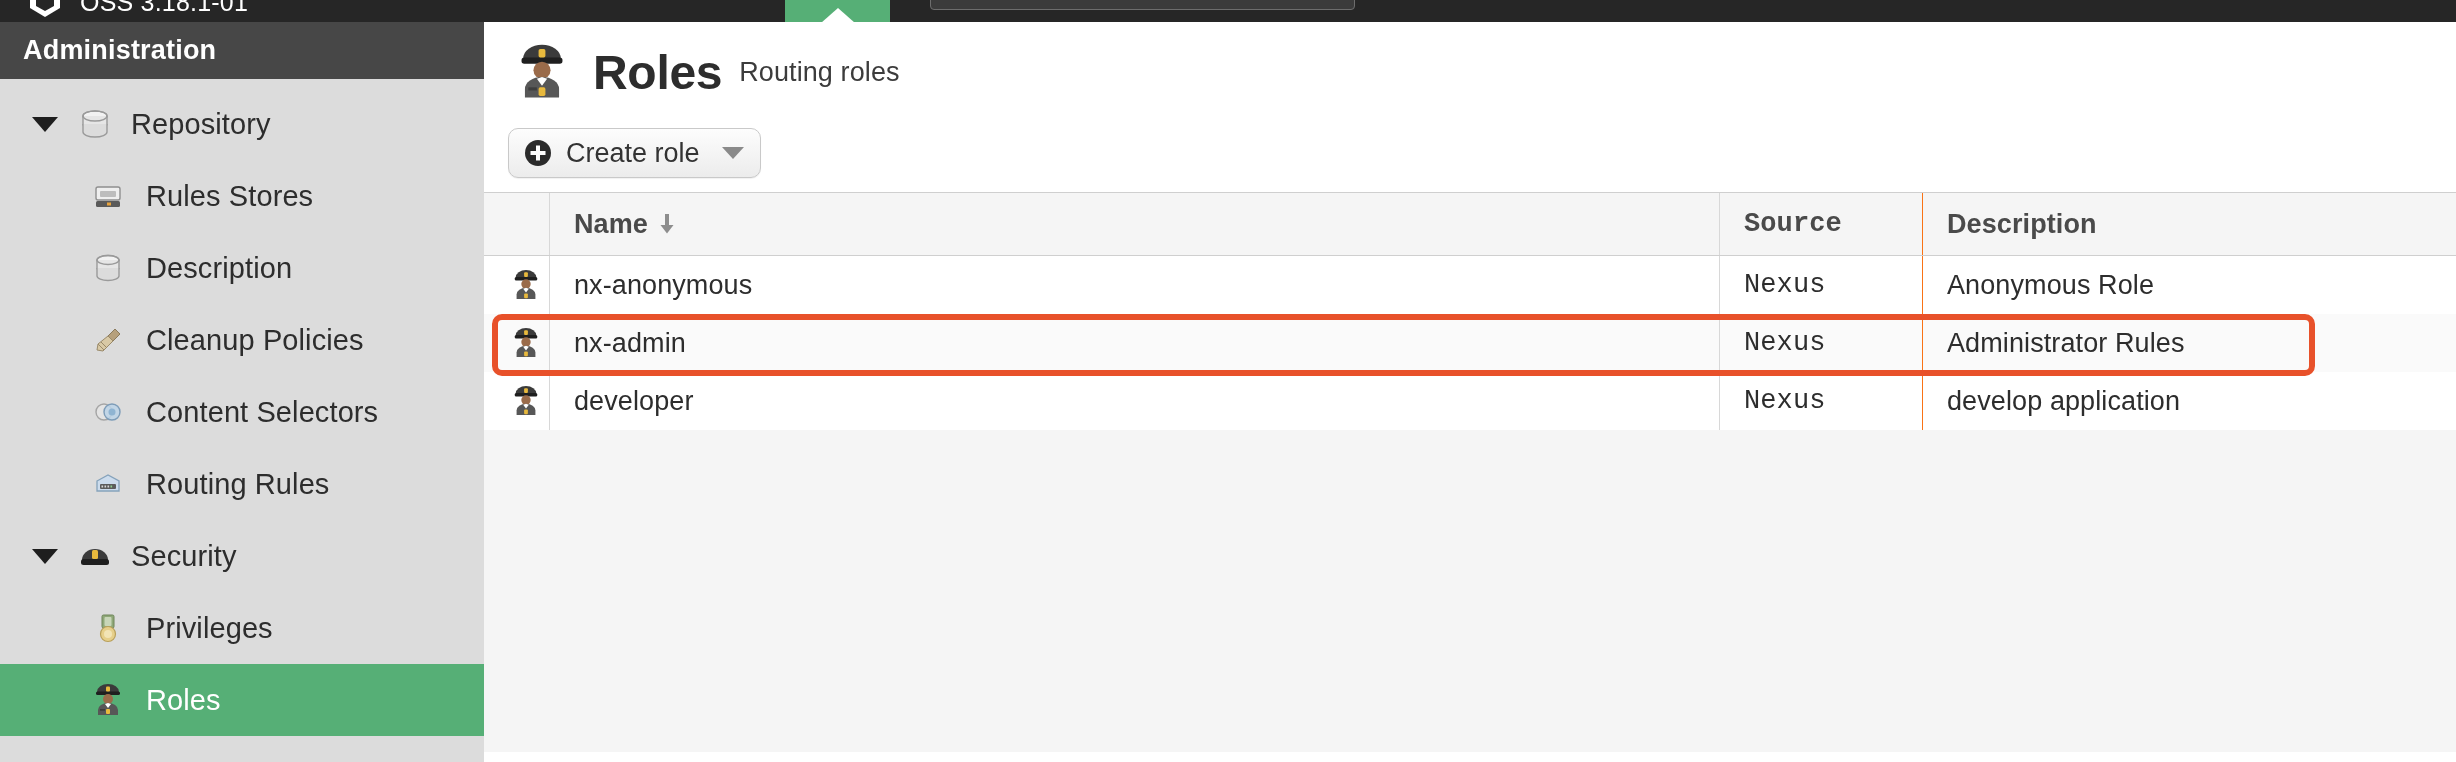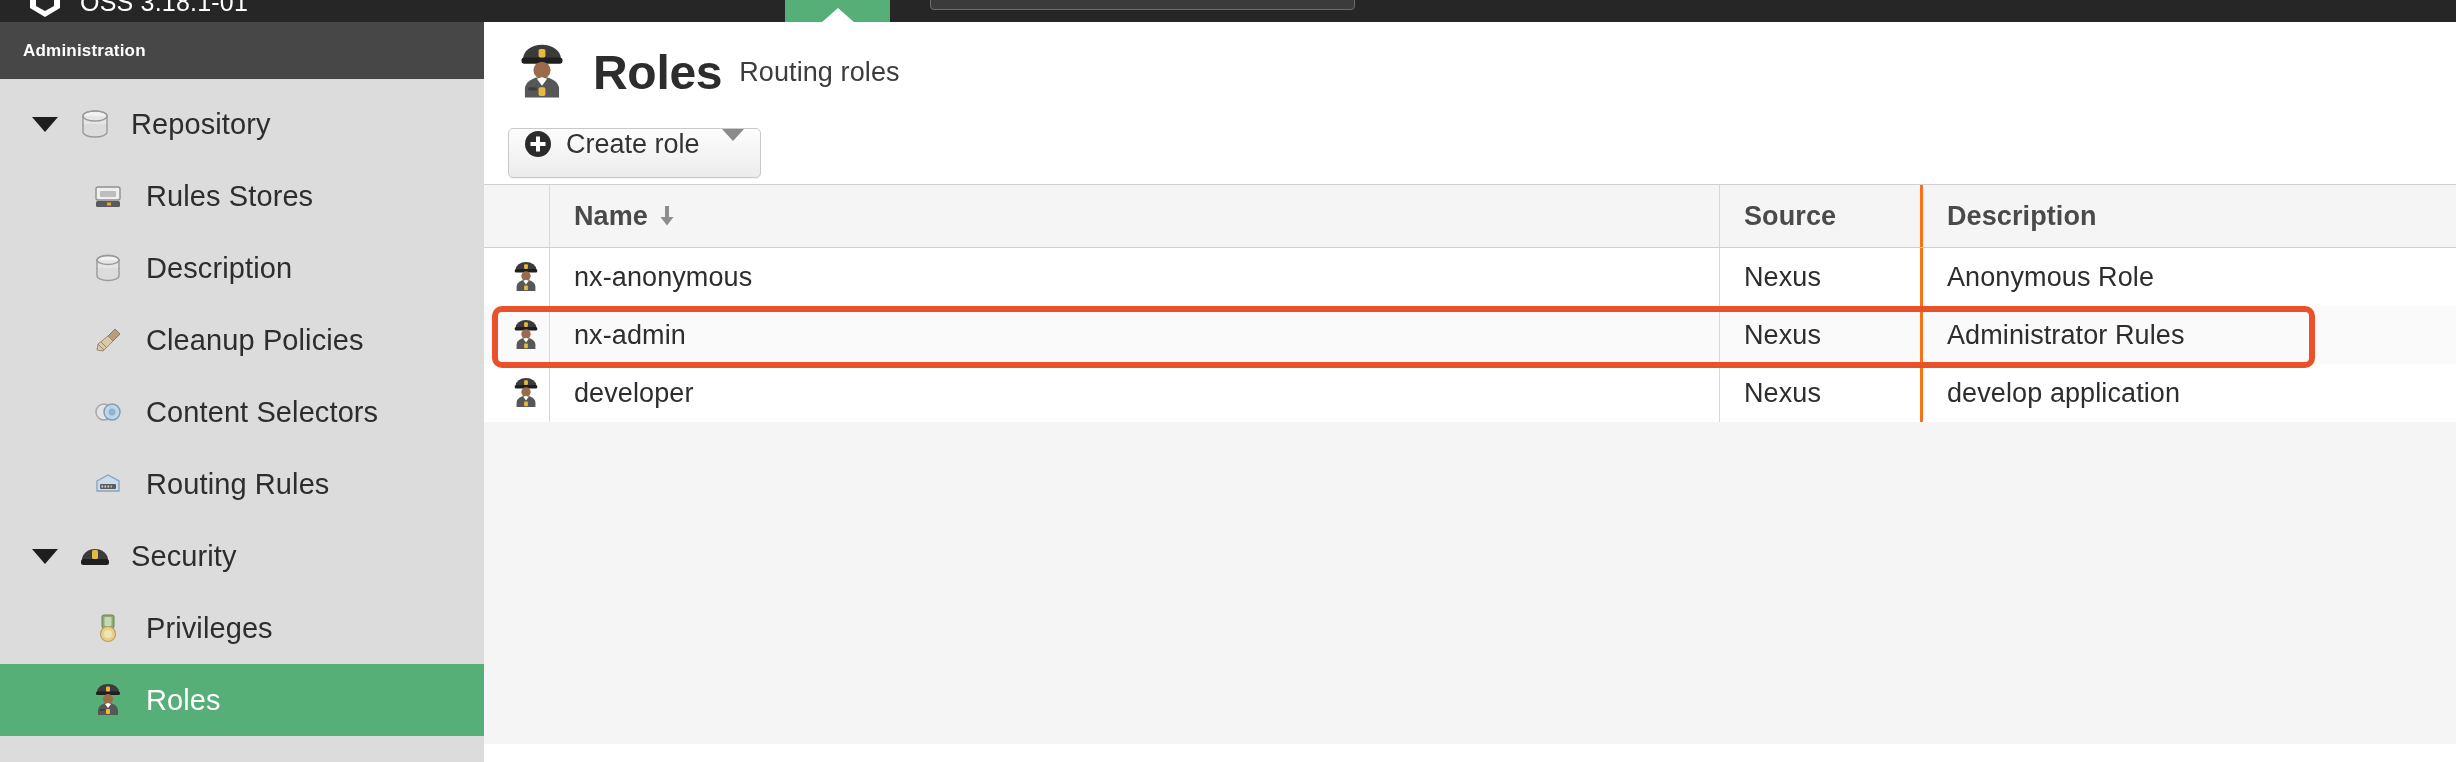--- a/index.html
+++ b/index.html
@@ -84,21 +84,21 @@
     left: 0;
     top: 22px;
     width: 484px;
     height: 740px;
     background: #dcdcdc;
   }
   .sidebar-title {
     height: 57px;
     background: #474747;
     color: #ffffff;
-    font-size: 17px;
+    font-size: 27px;
     font-weight: bold;
     display: flex;
     align-items: center;
     padding-left: 23px;
     letter-spacing: 0.2px;
   }
   .nav {
     padding-top: 9px;
   }
   .nav-group {
@@ -181,26 +181,26 @@
   }
 
   .toolbar {
     height: 62px;
     padding-left: 24px;
     display: flex;
     align-items: center;
   }
   .btn {
     display: inline-flex;
-    align-items: flex-start;
+    align-items: center;
     height: 50px;
     padding: 0 16px 0 14px;
     background: linear-gradient(to bottom, #fdfdfd 0%, #ececec 100%);
     border: 1px solid #c9c9c9;
-    border-radius: 5px;
+    border-radius: 10px;
     cursor: pointer;
     box-shadow: 0 1px 1px rgba(0,0,0,0.06);
   }
   .btn-plus {
     width: 30px; height: 30px;
     flex: none;
     margin-right: 13px;
   }
   .btn-label {
     font-size: 27px;
@@ -212,32 +212,33 @@
     width: 0; height: 0;
     border-left: 11px solid transparent;
     border-right: 11px solid transparent;
     border-top: 12px solid #8a8a8a;
     flex: none;
   }
 
   
   .grid {
     position: relative;
+    margin-top: 8px;
     border-top: 1px solid #cfcfcf;
     background: #ffffff;
   }
   .grid-head {
     display: flex;
     height: 63px;
     background: #f5f5f5;
     border-bottom: 1px solid #cfcfcf;
   }
   .col-icon  { width: 66px; flex: none; border-right: 1px solid #d8d8d8; }
   .col-name  { width: 1170px; flex: none; border-right: 1px solid #d8d8d8; }
-  .col-src   { width: 203px; flex: none; border-right: 3px solid #f97316; }
+  .col-src   { width: 203px; flex: none; border-right: 1px solid #f97316; font-family: Liberation Mono, monospace; }
   .col-desc  { flex: 1 1 auto; }
   .grid-head > div {
     display: flex;
     align-items: center;
     padding-left: 24px;
   }
   .th-text {
     font-size: 27px;
     font-weight: bold;
     color: #4a4a4a;

